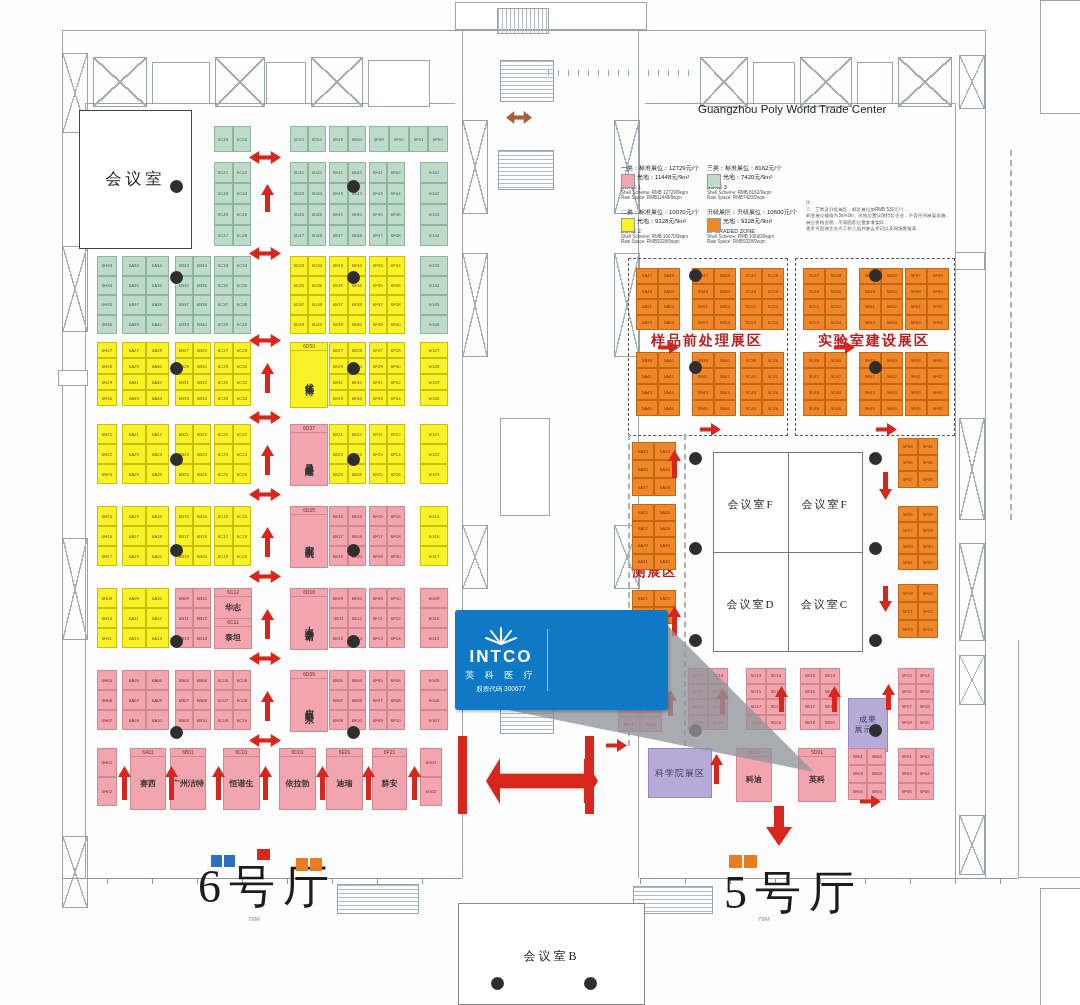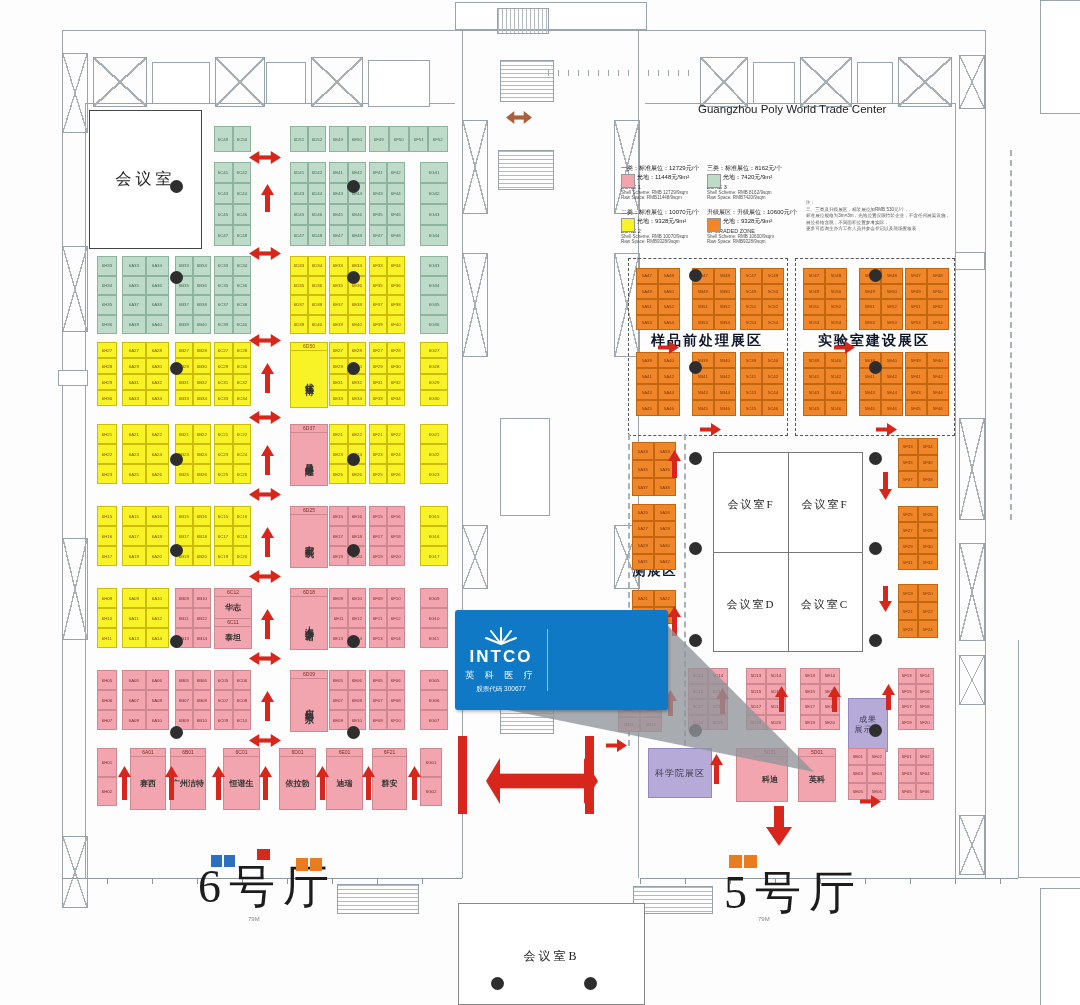--- a/index.html
+++ b/index.html
@@ -37,22 +37,22 @@
               font-size:8px;font-weight:bold;color:#333;line-height:9px}
   .b-y{background:#f8f326;border-color:#cdbd0a;color:#8a4a10}
   .b-y .bcode{border-color:#cdbd0a}
   .b-p{background:#f2a5ae;border-color:#cf8890;color:#7c2d26}
   .b-p .bcode{border-color:#cf8890}
   .purp{position:absolute;background:#b6abd8;border:0.5px solid #9488c2;display:flex;
         flex-direction:column;align-items:center;justify-content:center;color:#3a3a4a;
         font-size:8px;line-height:10px;letter-spacing:1px;text-align:center}
   .pillar{position:absolute;width:13px;height:13px;border-radius:50%;background:#2e2e2e}
   .zonebox{position:absolute;border:1.5px dashed #555}
-  .zlabel{position:absolute;color:#0f172a;font-weight:bold;font-size:14px;letter-spacing:2px;
-          text-align:center;font-family:Liberation Mono, monospace}
+  .zlabel{position:absolute;color:#b91c1c;font-weight:bold;font-size:14px;letter-spacing:2px;
+          text-align:center;font-family:Liberation Serif, serif}
   .room{position:absolute;border:1.5px solid #444;background:#fff}
   .roomlabel{position:absolute;color:#222;font-family:"Liberation Serif",serif;letter-spacing:4px;
              text-align:center}
   .halllabel{position:absolute;color:#1c1c1c;font-family:"Liberation Serif",serif;font-size:46px;
              letter-spacing:8px;white-space:nowrap}
   .dim{position:absolute;font-size:6px;color:#888}
   
   .hdr{position:absolute;color:#111}
   .hdr .l1{font-size:14.5px;font-weight:bold}
   .hdr .l2{font-size:15px;font-weight:bold;margin-top:3px}
@@ -136,21 +136,21 @@
   <div class="xblk" style="left:614px;top:253px;width:24px;height:102px"></div>
   <div class="xblk" style="left:462px;top:525px;width:24px;height:62px"></div>
   <div class="xblk" style="left:614px;top:525px;width:24px;height:62px"></div>
   <div class="outline" style="left:500px;top:418px;width:48px;height:96px"></div>
   <div class="hatch" style="left:500px;top:708px;width:52px;height:24px"></div>
 
   <div class="hatch" style="left:337px;top:884px;width:80px;height:28px"></div>
   <div class="hatch" style="left:633px;top:886px;width:78px;height:26px"></div>
 </div>
 
-<div class="room" style="left:89px;top:110px;width:111px;height:137px">
+<div class="room" style="left:79px;top:110px;width:111px;height:137px">
   <div class="roomlabel" style="left:0;top:58px;width:100%;font-size:16px">会议室</div>
 </div>
 <div class="room" style="left:713px;top:452px;width:148px;height:198px;border-color:#777">
   <div class="wline" style="left:74px;top:0;width:1px;height:198px;background:#777"></div>
   <div class="wline" style="left:0;top:99px;width:148px;height:1px;background:#777"></div>
   <div class="roomlabel" style="left:0;top:44px;width:74px;font-size:11px;letter-spacing:2px">会议室F</div>
   <div class="roomlabel" style="left:74px;top:44px;width:74px;font-size:11px;letter-spacing:2px">会议室F</div>
   <div class="roomlabel" style="left:0;top:144px;width:74px;font-size:11px;letter-spacing:2px">会议室D</div>
   <div class="roomlabel" style="left:74px;top:144px;width:74px;font-size:11px;letter-spacing:2px">会议室C</div>
 </div>
@@ -1817,21 +1817,21 @@
       <div class="cell">
         <span>5B10</span>
       </div>
       <div class="cell">
         <span>5B11</span>
       </div>
       <div class="cell">
         <span>5B12</span>
       </div>
     </div>
-    <div class="big b-p" style="left: 736px; top: 748px; width: 34px; height: 52px; padding-left: 16px;">
+    <div class="big b-p" style="left: 736px; top: 748px; width: 34px; height: 52px;">
       <div class="bcode">5C01</div>
       <div class="bnameh">科迪</div>
     </div>
     <div class="big b-p" style="left: 798px; top: 748px; width: 36px; height: 52px;">
       <div class="bcode">5D01</div>
       <div class="bnameh">英科</div>
     </div>
     <div class="grp c-p" style="left: 848px; top: 748px; width: 38px; height: 52px; grid-template-columns: repeat(2, 1fr); grid-template-rows: repeat(3, 1fr);">
       <div class="cell">
         <span>5E01</span>

